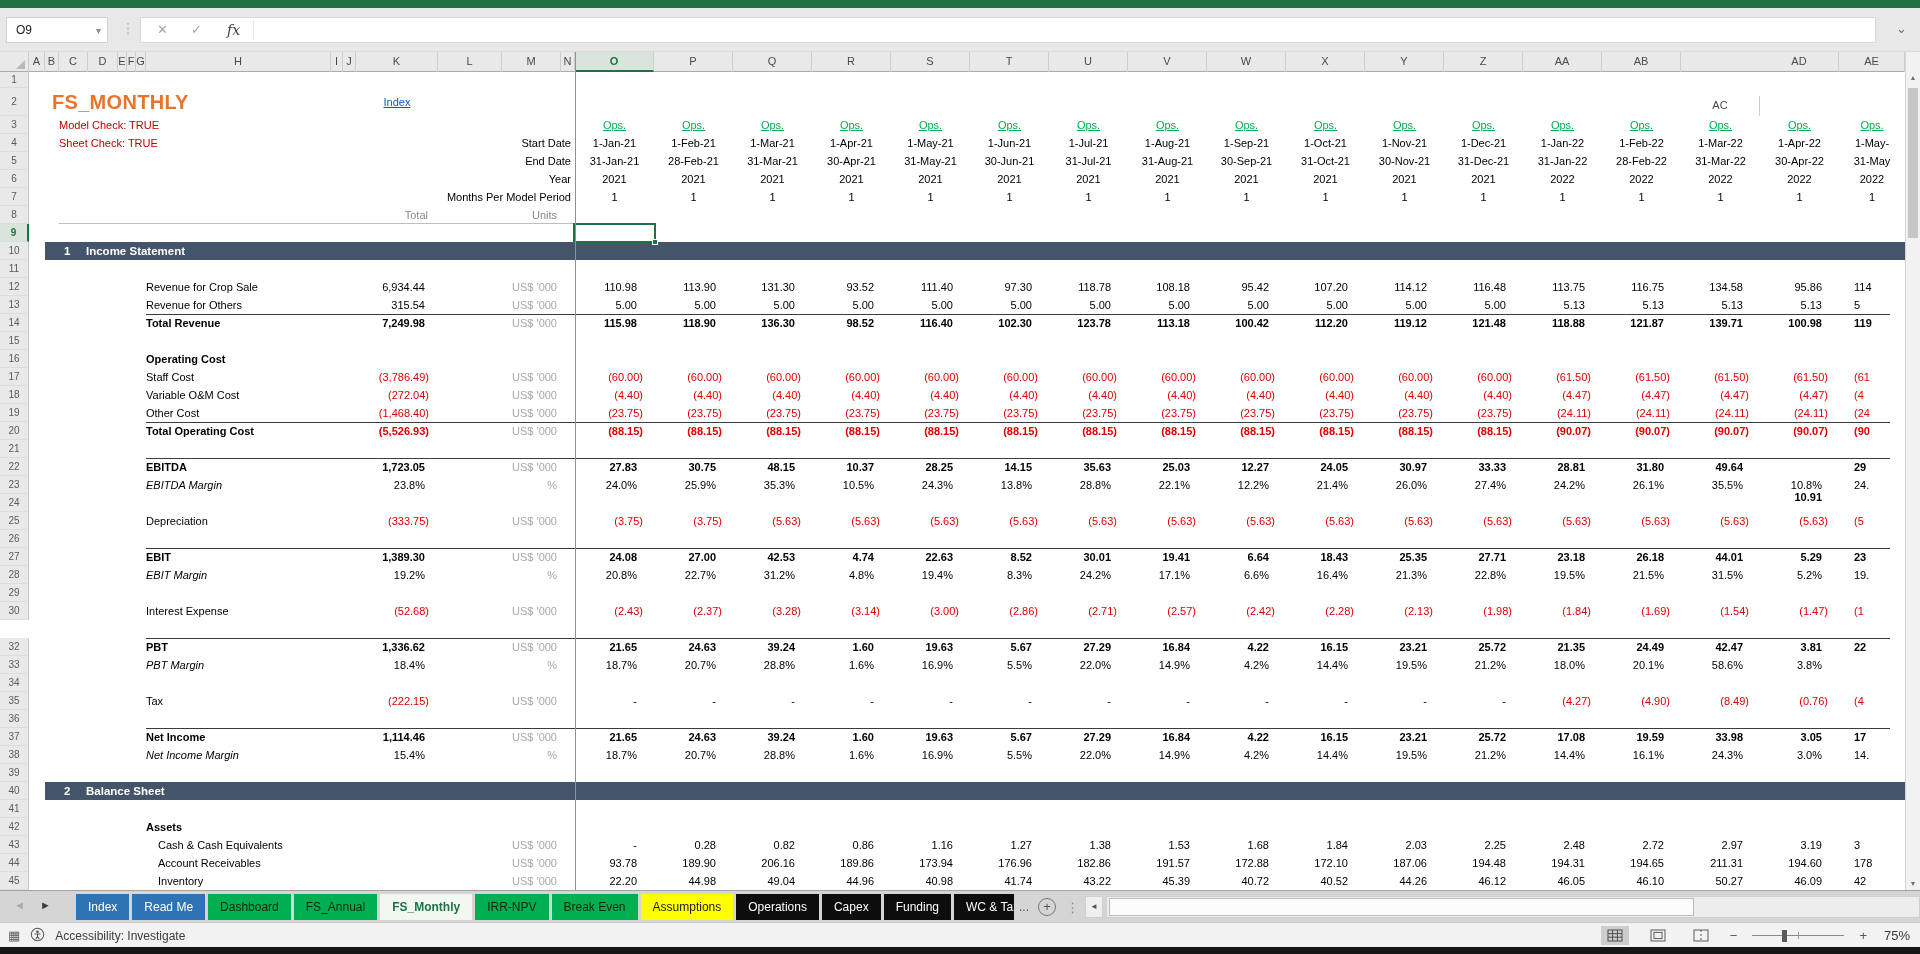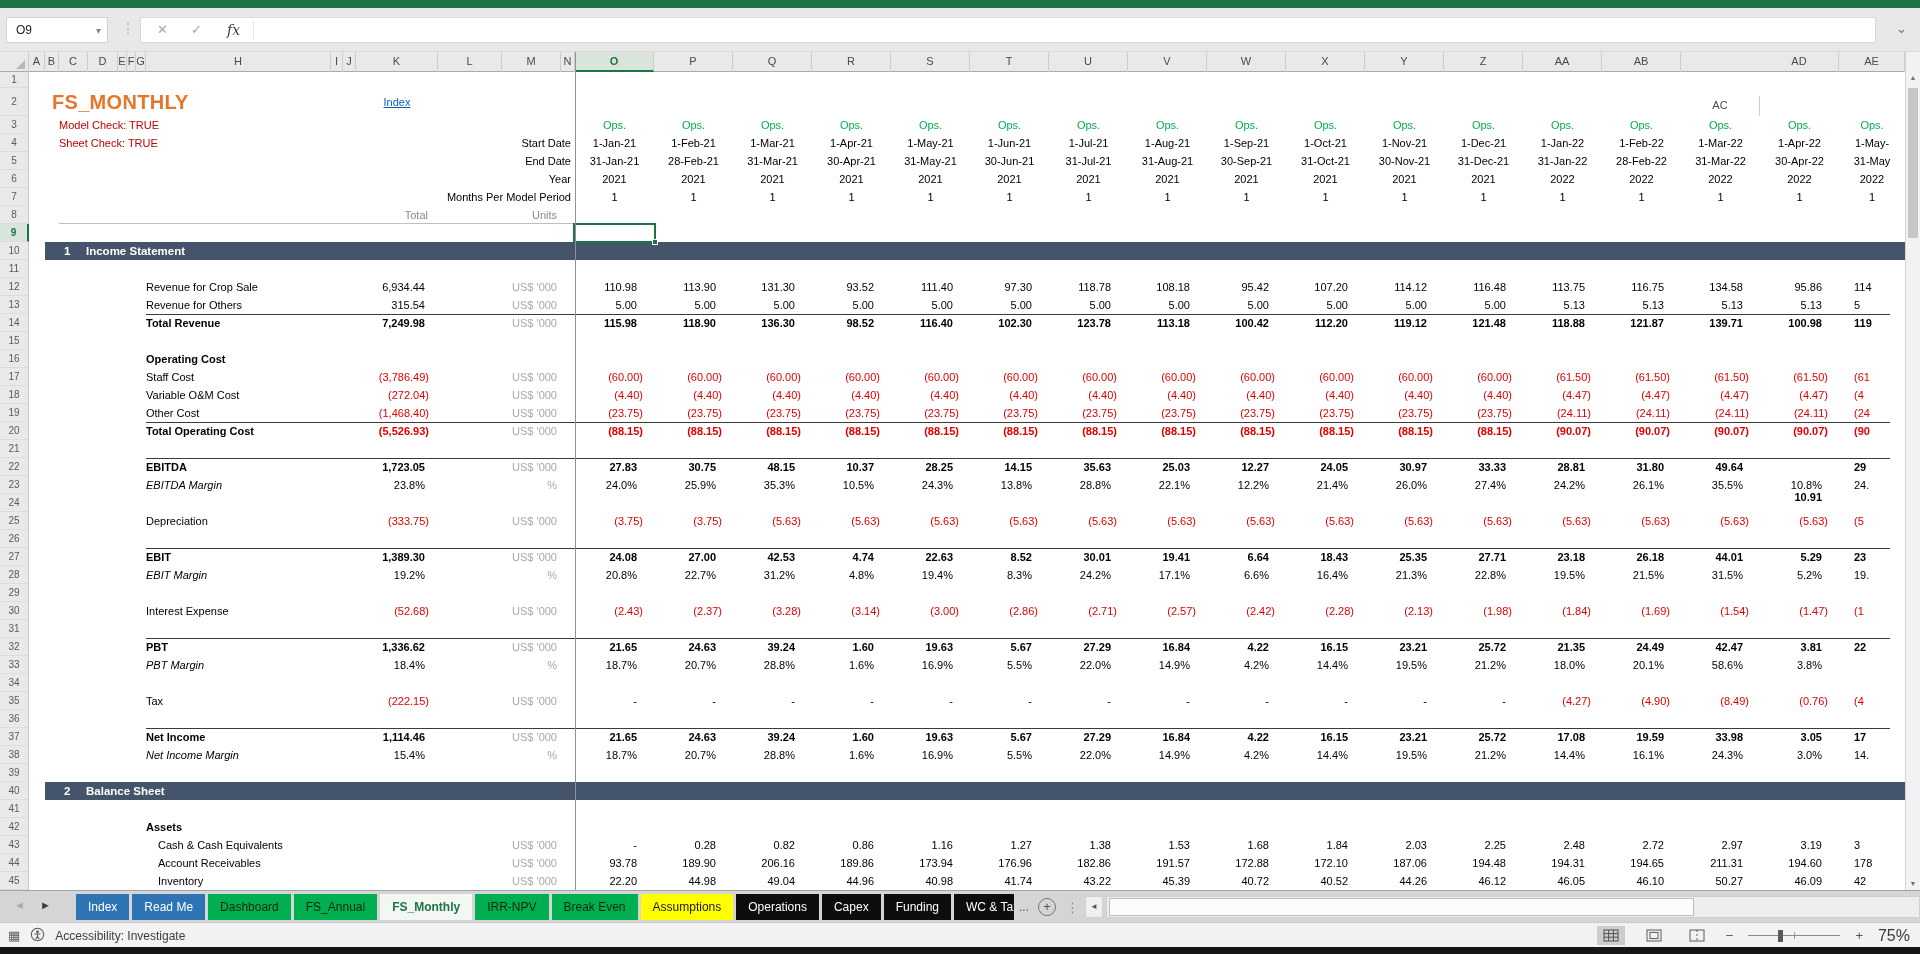--- a/index.html
+++ b/index.html
@@ -34,21 +34,21 @@
   
   #sheet{position:absolute;left:0;top:72px;width:1905px;height:818px;background:#fff;overflow:hidden;z-index:1;}
   .row{position:absolute;left:0;width:1905px;}
   .rownum{position:absolute;left:0;top:0;bottom:0;width:29px;background:#E9E9E9;border-right:1px solid #C6C6C6;
           border-bottom:1px solid #DDD;font-size:10px;color:#5A5A5A;text-align:center;}
   .rownum.sel{background:#D8E4DC;color:var(--accent,#1F7244);border-right:2px solid var(--accent,#1F7244);font-weight:bold;}
   .c{position:absolute;top:0;bottom:0;white-space:nowrap;font-size:11px;color:#000;}
   .sheettitle{font-size:20px;font-weight:bold;color:var(--title,#E8752A);letter-spacing:.3px;}
   .check{color:var(--check,#C00000);}
   .linkcell{text-align:center;color:var(--link,#0B5CC4);text-decoration:underline;cursor:pointer;}
-  .ops{text-align:center;color:var(--ops,#00B050);}
+  .ops{text-align:center;color:var(--ops,#00B050);text-decoration:underline;}
   .dcell{text-align:center;}
   .hlbl{text-align:right;}
   .graylbl{color:#8a8a8a;text-align:right;}
   .lbl{overflow:visible;}
   .b{font-weight:bold;}
   .i{font-style:italic;}
   .kval{text-align:right;padding-right:7px;}
   .kval.neg{color:var(--neg,#E00000);padding-right:3px;}
   .units{text-align:right;color:#A8A8A8;}
   .v{text-align:right;padding-right:17px;}
@@ -96,21 +96,21 @@
   .sb-left{position:absolute;left:8px;top:0;height:25px;display:flex;align-items:center;gap:10px;font-size:12px;color:#3C3C3C;}
   .cellmode{font-size:13px;color:#5f5f5f;}
   .sb-right{position:absolute;right:10px;top:0;height:25px;display:flex;align-items:center;gap:15px;}
   .viewbtn{display:inline-flex;align-items:center;justify-content:center;padding:3px 6px;}
   .viewbtn.active{background:#CDCDCD;}
   .zoomglyph{font-size:13px;color:#555;}
   .zoom-slider{position:relative;width:92px;height:14px;}
   .zs-track{position:absolute;left:0;right:0;top:6px;height:1px;background:#8A8A8A;}
   .zs-tick{position:absolute;left:50%;top:3px;width:1px;height:7px;background:#9a9a9a;}
   .zs-thumb{position:absolute;left:32%;top:1px;width:5px;height:12px;background:#5A5A5A;}
-  .zoom-label{font-size:16px;color:#3a3a3a;min-width:28px;text-align:right;}
+  .zoom-label{font-size:13px;color:#3a3a3a;min-width:28px;text-align:right;}
   .bottom-strip{position:absolute;left:0;top:947px;width:1920px;height:7px;background:#161616;}
 </style>
 </head>
 <body>
 
 <div class="app">
 
   <div class="titlebar"></div>
 
   <div class="formula-row">
@@ -612,23 +612,20 @@
         <div class="c v neg" style="left: 1128px; width: 79px; line-height: 18px;">(2.57)</div>
         <div class="c v neg" style="left: 1207px; width: 79px; line-height: 18px;">(2.42)</div>
         <div class="c v neg" style="left: 1286px; width: 79px; line-height: 18px;">(2.28)</div>
         <div class="c v neg" style="left: 1365px; width: 79px; line-height: 18px;">(2.13)</div>
         <div class="c v neg" style="left: 1444px; width: 79px; line-height: 18px;">(1.98)</div>
         <div class="c v neg" style="left: 1523px; width: 79px; line-height: 18px;">(1.84)</div>
         <div class="c v neg" style="left: 1602px; width: 79px; line-height: 18px;">(1.69)</div>
         <div class="c v neg" style="left: 1681px; width: 79px; line-height: 18px;">(1.54)</div>
         <div class="c v neg" style="left: 1760px; width: 79px; line-height: 18px;">(1.47)</div>
         <div class="c v neg clip" style="left: 1839px; width: 66px; line-height: 18px;">(1</div>
-      </div>
-      <div class="row" style="top: 548px; height: 18px;">
-        <div class="rownum" style="line-height: 18px;">31</div>
       </div>
       <div class="row" style="top: 566px; height: 18px;">
         <div class="rownum" style="line-height: 18px;">32</div>
         <div class="topline"></div>
         <div class="c lbl b" style="left: 146px; width: 220px; line-height: 18px;">PBT</div>
         <div class="c kval b" style="left: 356px; width: 76px; line-height: 18px;">1,336.62</div>
         <div class="c units" style="left: 438px; width: 119px; line-height: 18px;">US$ '000</div>
         <div class="c v b" style="left: 575px; width: 79px; line-height: 18px;">21.65</div>
         <div class="c v b" style="left: 654px; width: 79px; line-height: 18px;">24.63</div>
         <div class="c v b" style="left: 733px; width: 79px; line-height: 18px;">39.24</div>

